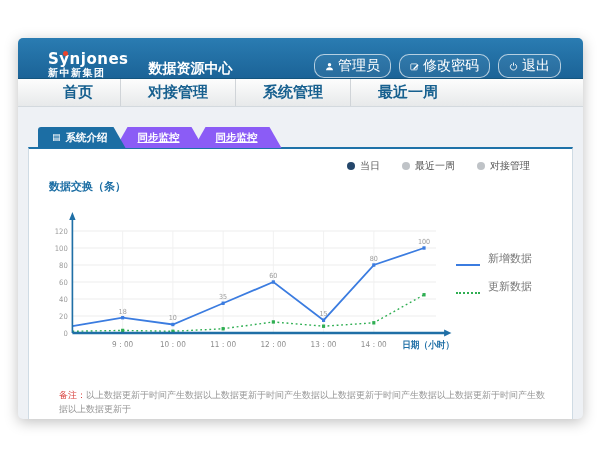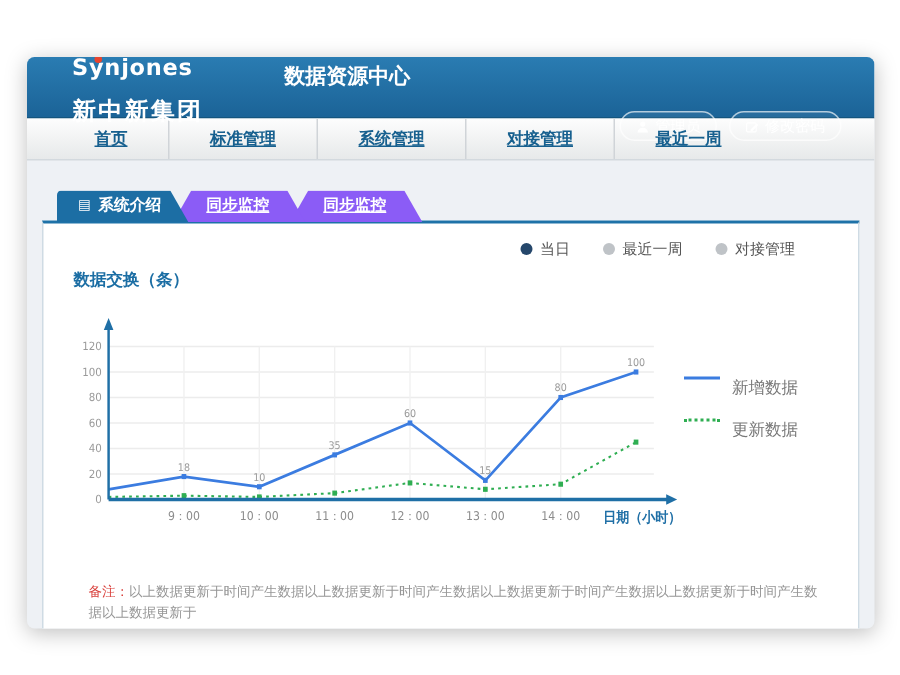--- a/index.html
+++ b/index.html
@@ -8,42 +8,42 @@
     font-family:"DejaVu Sans","Liberation Sans",sans-serif;
   }
   .window{
     position:absolute;left:18px;top:38px;width:565px;height:381px;
     border-radius:5px;box-shadow:0 3px 14px rgba(0,0,0,.25);
     background:#eef1f5;overflow:hidden;
   }
   
   .hdr{
     height:40px;background:linear-gradient(#2a7cb2,#1b6397);
-    display:flex;align-items:flex-start;border-bottom:1px solid #14557e;gap:34px;
+    display:flex;align-items:flex-end;border-bottom:1px solid #14557e;
   }
   .logo{margin-left:30px;line-height:1.05;position:relative;color:#fff;}
   .logo .l1{font-size:15px;font-weight:bold;letter-spacing:.5px;display:block;}
   .logo .dot{position:absolute;left:15px;top:-1px;width:5px;height:5px;border-radius:50%;background:#e8442e;}
-  .logo .l2{font-size:16px;font-weight:bold;letter-spacing:1.5px;display:block;margin-top:12px;}
+  .logo .l2{font-size:10px;font-weight:bold;letter-spacing:1.5px;display:block;}
   .hdr-title{color:#fff;font-size:14px;margin-left:20px;margin-top:4px;font-weight:bold;}
   .hdr-right{margin-left:auto;margin-right:22px;display:flex;gap:8px;}
   .pill{
-    display:inline-flex;align-items:center;gap:4px;color:#fff;font-size:10px;
+    display:inline-flex;align-items:center;gap:4px;color:#fff;font-size:14px;
     border:1px solid rgba(255,255,255,.65);border-radius:10px;padding:2px 10px;
     background:rgba(255,255,255,.06);cursor:pointer;white-space:nowrap;margin-top:36px;
   }
   .pill svg{display:block;}
   
   .nav{
     height:27px;background:linear-gradient(#fdfdfd,#e7e9ea);
     border-bottom:1px solid #d3d9de;display:flex;align-items:center;padding-left:18px;
   }
   .nav-item{
-    font-size:11px;font-weight:bold;color:#17608f;padding:0 27px;cursor:pointer;
-    border-right:1px solid #d0d4d8;line-height:27px;text-decoration:underline;
+    font-size:15px;font-weight:bold;color:#17608f;padding:0 27px;cursor:pointer;
+    border-right:1px solid #d0d4d8;line-height:27px;
   }
   .nav-item:last-child{border-right:none;}
   
   .content{padding:20px 10px 0 10px;}
   .tabs{display:flex;margin-left:10px;height:21px;position:relative;z-index:5;}
   .tab{
     color:#fff;font-size:10.5px;font-weight:bold;line-height:21px;padding:0 18px 0 14px;
     cursor:pointer;display:flex;align-items:center;gap:5px;white-space:nowrap;
   }
   .tab.active{
@@ -67,21 +67,21 @@
   .filters{display:flex;justify-content:flex-end;gap:22px;padding:10px 42px 0 0;}
   .filter{display:flex;align-items:center;gap:5px;font-size:10px;color:#555;cursor:pointer;}
   .fdot{width:8px;height:8px;border-radius:50%;background:#bfc3c7;}
   .filter.sel .fdot{background:#25476b;}
   
   .ylabel{margin:6px 0 11px 20px;color:#1c6ea4;font-size:11px;font-weight:bold;}
   .chart-row{display:flex;margin-top:0;padding-left:16px;}
   .chart-svg{flex:1;min-width:0;}
   .chart-svg svg{display:block;font-family:"DejaVu Sans",sans-serif;}
   .series-legend{width:116px;display:flex;flex-direction:column;justify-content:center;gap:13px;padding-bottom:18px;}
-  .sl-item{display:flex;align-items:flex-start;gap:8px;font-size:11px;color:#777;}
+  .sl-item{display:flex;align-items:flex-end;gap:8px;font-size:11px;color:#777;}
   .sl-solid{width:24px;height:0;border-top:2px solid #3b7ce0;}
   .sl-dotted{width:24px;height:0;border-top:2px dotted #2fae52;}
   
   .note{margin:32px 26px 2px 30px;font-size:9px;color:#969696;line-height:1.5;}
   .note .red{color:#d9413d;}
 </style>
 </head>
 <body>
 
 <div class="window">
@@ -105,28 +105,36 @@
       </span>
       <span class="pill">
         <span>
             <svg width="9" height="9" viewBox="0 0 12 12">
               <rect x="1" y="2.5" width="8.5" height="8" rx="1" fill="none" stroke="#fff" stroke-width="1"></rect>
               <path d="M4.5 8.5l5.5-5.5 1.4 1.4-5.5 5.5H4.5z" fill="#fff"></path>
             </svg>
           </span>
         <span>修改密码</span>
       </span>
+      <span class="pill">
+        <span>
+            <svg width="9" height="9" viewBox="0 0 12 12" fill="none" stroke="#fff" stroke-width="1.2">
+              <path d="M3.8 2.9a4.2 4.2 0 1 0 4.4 0"></path>
+              <line x1="6" y1="0.8" x2="6" y2="5"></line>
+            </svg>
+          </span>
+        <span>退出</span>
+      </span>
     </div>
   </div>
 
   <div class="nav">
     <span class="nav-item">首页</span>
-    <span class="nav-item">标准管理</span>
+    <span class="nav-item">对接管理</span>
     <span class="nav-item">系统管理</span>
-    <span class="nav-item">对接管理</span>
     <span class="nav-item">最近一周</span>
   </div>
 
   <div class="content">
 
     <div class="tabs">
       <span class="tab active">
         <span class="tab-icon">▤</span>
         <span>系统介绍</span>
       </span>

